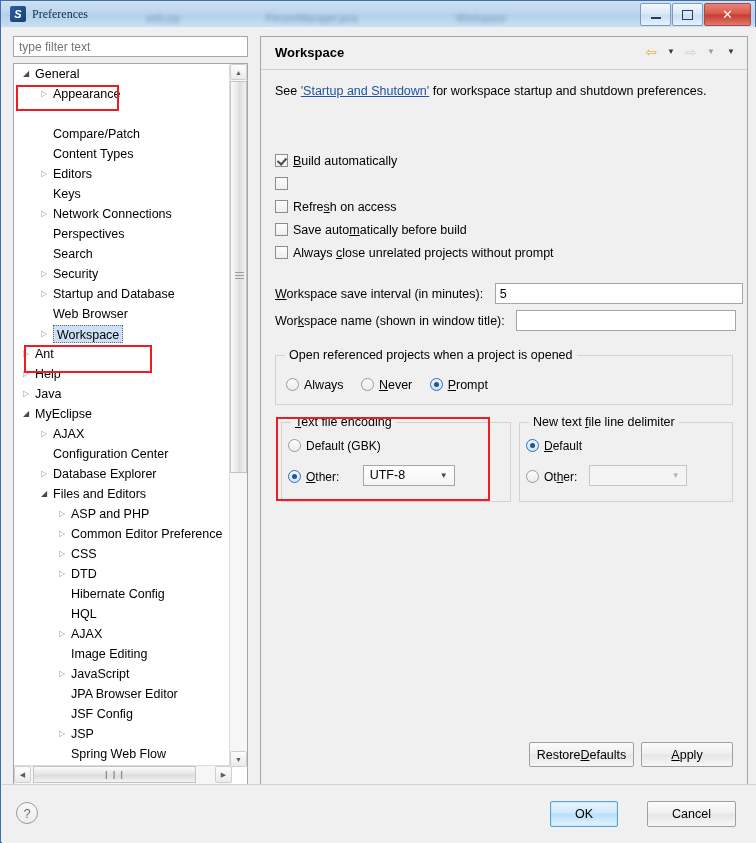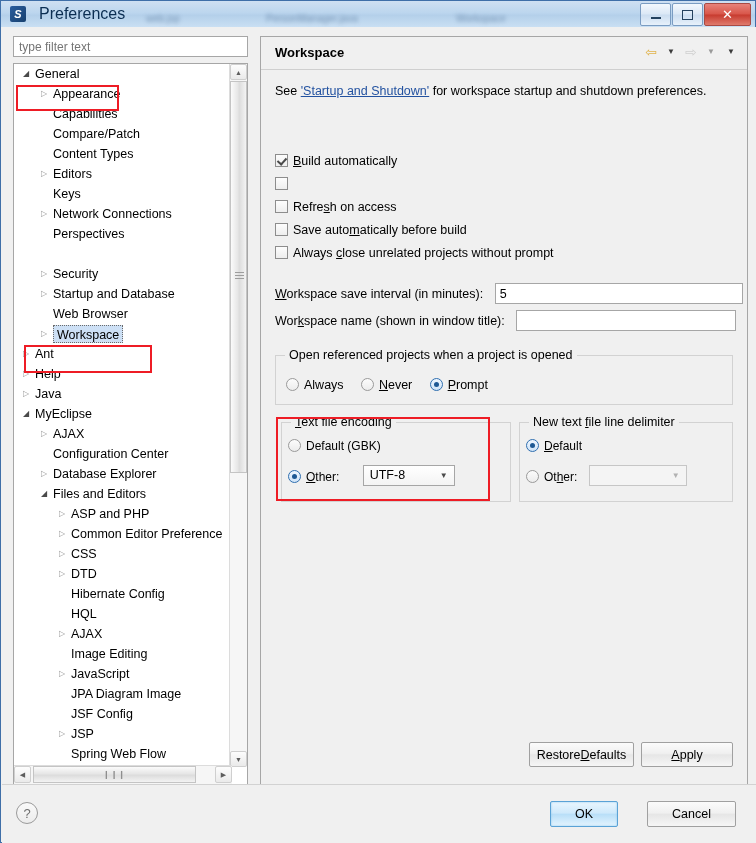--- a/index.html
+++ b/index.html
@@ -31,22 +31,22 @@
     color:#3a5d86;font-size:10px;white-space:nowrap;
   }
   .title-icon{
     position:absolute;left:9px;top:5px;width:16px;height:16px;
     background:linear-gradient(135deg,#2b5e9e,#17406f);
     border-radius:2px;
     color:#fff;font-size:11px;font-style:italic;font-weight:bold;
     text-align:center;line-height:16px;
   }
   .title-text{
-    position:absolute;left:38px;top:5px;height:16px;line-height:16px;
-    font-size:16px;color:#0b2e52;
+    position:absolute;left:31px;top:5px;height:16px;line-height:16px;
+    font-size:12px;color:#0b2e52;font-family:Liberation Serif, serif;
   }
   
   .winbtns{position:absolute;right:4px;top:2px;height:21px;display:flex;}
   .winbtn{
     width:29px;height:21px;margin-left:1px;
     border:1px solid #7a9cc2;border-radius:2px;
     background:linear-gradient(180deg,#f3f8fd 0%,#dbe8f6 48%,#cbddf0 52%,#e7f1fb 100%);
     position:relative;
   }
   .winbtn.close{
@@ -264,42 +264,42 @@
     <div id="treepanel">
       <div id="treescroll">
           <div class="trow" style="top: 0px; position: absolute; left: 0px; right: 0px;">
             <span class="arrow open" style="left: 6px;">◢</span>
             <span class="lbl" style="left: 21px;">General</span>
           </div>
           <div class="trow" style="top: 20px; position: absolute; left: 0px; right: 0px;">
             <span class="arrow" style="left: 24px;">▷</span>
             <span class="lbl" style="left: 39px;">Appearance</span>
           </div>
-          <div class="trow" style="top: 40px; position: absolute; left: 0px; right: 0px;">
-            <span class="lbl" style="left: 39px;">Capabilities</span>
-          </div>
           <div class="trow" style="top: 60px; position: absolute; left: 0px; right: 0px;">
             <span class="lbl" style="left: 39px;">Compare/Patch</span>
           </div>
           <div class="trow" style="top: 80px; position: absolute; left: 0px; right: 0px;">
             <span class="lbl" style="left: 39px;">Content Types</span>
           </div>
           <div class="trow" style="top: 100px; position: absolute; left: 0px; right: 0px;">
             <span class="arrow" style="left: 24px;">▷</span>
             <span class="lbl" style="left: 39px;">Editors</span>
           </div>
           <div class="trow" style="top: 120px; position: absolute; left: 0px; right: 0px;">
             <span class="lbl" style="left: 39px;">Keys</span>
           </div>
           <div class="trow" style="top: 140px; position: absolute; left: 0px; right: 0px;">
             <span class="arrow" style="left: 24px;">▷</span>
             <span class="lbl" style="left: 39px;">Network Connections</span>
           </div>
           <div class="trow" style="top: 160px; position: absolute; left: 0px; right: 0px;">
             <span class="lbl" style="left: 39px;">Perspectives</span>
+          </div>
+          <div class="trow" style="top: 180px; position: absolute; left: 0px; right: 0px;">
+            <span class="lbl" style="left: 39px;">Search</span>
           </div>
           <div class="trow" style="top: 200px; position: absolute; left: 0px; right: 0px;">
             <span class="arrow" style="left: 24px;">▷</span>
             <span class="lbl" style="left: 39px;">Security</span>
           </div>
           <div class="trow" style="top: 220px; position: absolute; left: 0px; right: 0px;">
             <span class="arrow" style="left: 24px;">▷</span>
             <span class="lbl" style="left: 39px;">Startup and Database</span>
           </div>
           <div class="trow" style="top: 240px; position: absolute; left: 0px; right: 0px;">
@@ -367,21 +367,21 @@
             <span class="lbl" style="left: 57px;">AJAX</span>
           </div>
           <div class="trow" style="top: 580px; position: absolute; left: 0px; right: 0px;">
             <span class="lbl" style="left: 57px;">Image Editing</span>
           </div>
           <div class="trow" style="top: 600px; position: absolute; left: 0px; right: 0px;">
             <span class="arrow" style="left: 42px;">▷</span>
             <span class="lbl" style="left: 57px;">JavaScript</span>
           </div>
           <div class="trow" style="top: 620px; position: absolute; left: 0px; right: 0px;">
-            <span class="lbl" style="left: 57px;">JPA Diagram Image</span>
+            <span class="lbl" style="left: 57px;">JPA Browser Editor</span>
           </div>
           <div class="trow" style="top: 640px; position: absolute; left: 0px; right: 0px;">
             <span class="lbl" style="left: 57px;">JSF Config</span>
           </div>
           <div class="trow" style="top: 660px; position: absolute; left: 0px; right: 0px;">
             <span class="arrow" style="left: 42px;">▷</span>
             <span class="lbl" style="left: 57px;">JSP</span>
           </div>
           <div class="trow" style="top: 680px; position: absolute; left: 0px; right: 0px;">
             <span class="lbl" style="left: 57px;">Spring Web Flow</span>

